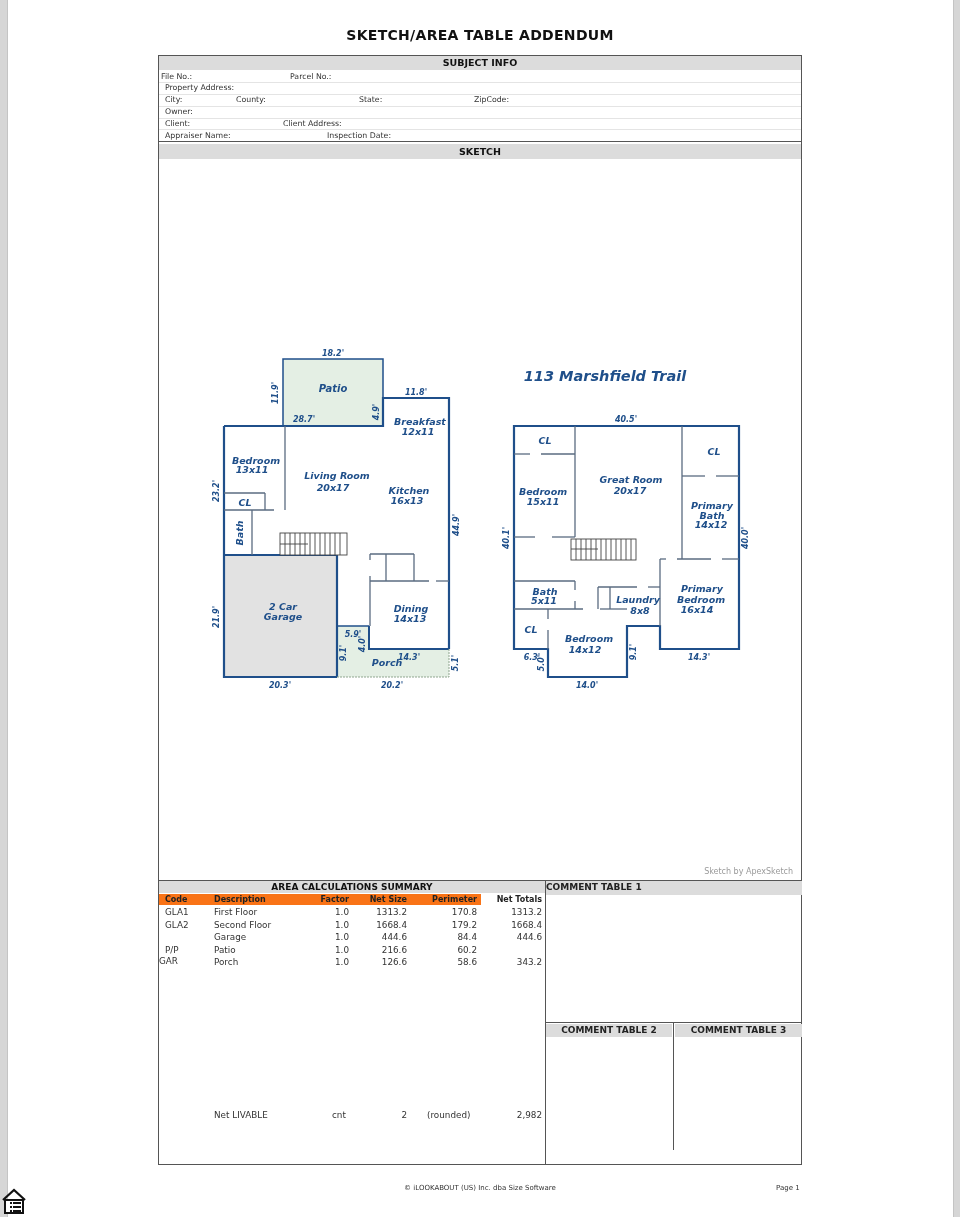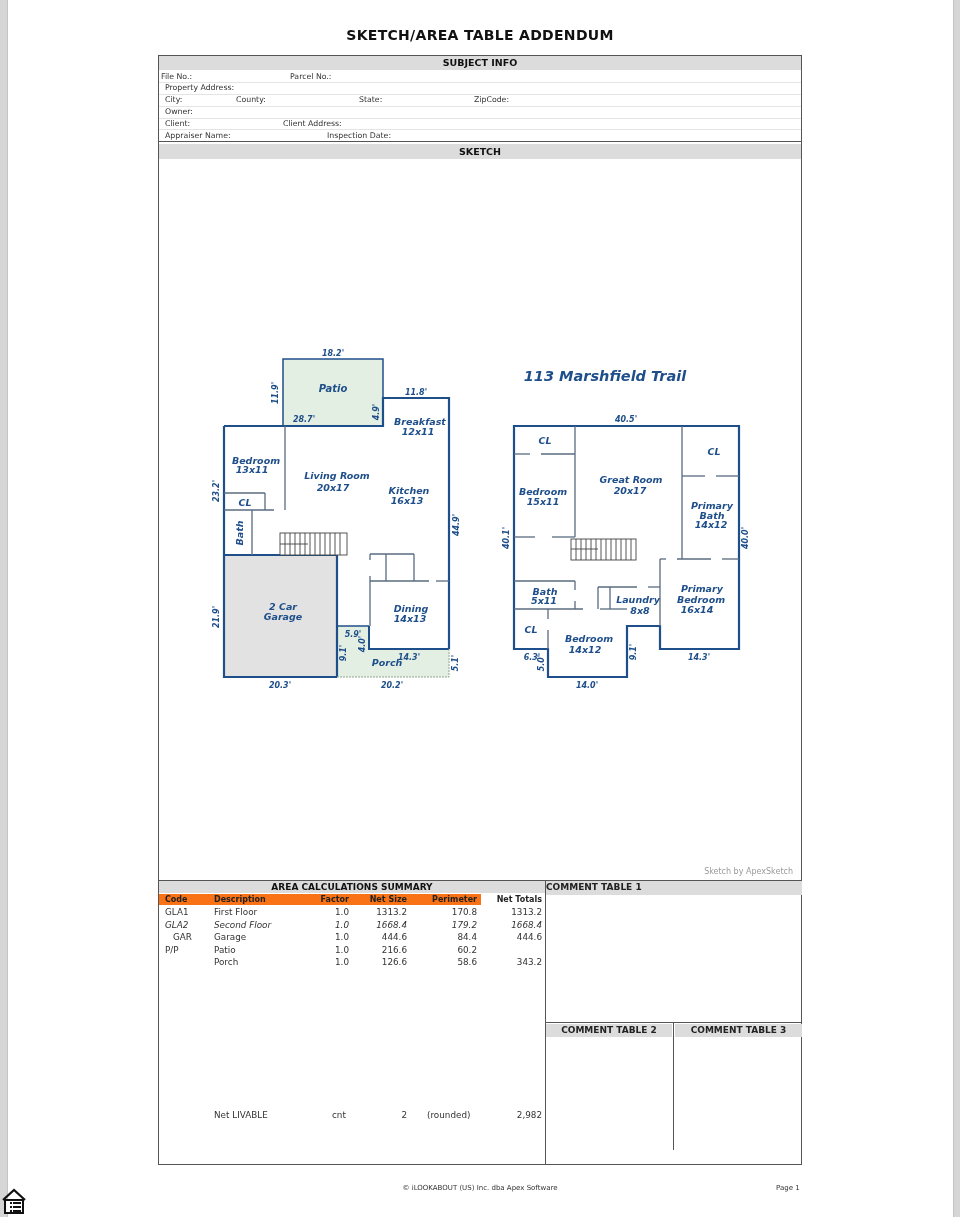--- a/index.html
+++ b/index.html
@@ -113,30 +113,30 @@
     </div>
 
     <div class="area-row" style="top:25px;">
       <span style="left:6px;">GLA1</span>
       <span style="left:55px;">First Floor</span>
       <span style="left:148px; width:42px;" class="r">1.0</span>
       <span style="left:200px; width:48px;" class="r">1313.2</span>
       <span style="left:260px; width:58px;" class="r">170.8</span>
       <span style="left:326px; width:57px;" class="r">1313.2</span>
     </div>
-    <div class="area-row" style="top:37.5px;font-style:italic;">
+    <div class="area-row" style="top:37.5px;">
       <span style="left:6px;">GLA2</span>
       <span style="left:55px;">Second Floor</span>
       <span style="left:148px; width:42px;" class="r">1.0</span>
       <span style="left:200px; width:48px;" class="r">1668.4</span>
       <span style="left:260px; width:58px;" class="r">179.2</span>
       <span style="left:326px; width:57px;" class="r">1668.4</span>
     </div>
     <div class="area-row" style="top:50px;">
-      <span style="left:14px;">GAR</span>
+      <span style="left:0;margin-top:24px;">GAR</span>
       <span style="left:55px;">Garage</span>
       <span style="left:148px; width:42px;" class="r">1.0</span>
       <span style="left:200px; width:48px;" class="r">444.6</span>
       <span style="left:260px; width:58px;" class="r">84.4</span>
       <span style="left:326px; width:57px;" class="r">444.6</span>
     </div>
     <div class="area-row" style="top:62.5px;">
       <span style="left:6px;">P/P</span>
       <span style="left:55px;">Patio</span>
       <span style="left:148px; width:42px;" class="r">1.0</span>
@@ -325,21 +325,21 @@
     <text x="0" y="0" font-size="8" text-anchor="middle" transform="translate(509,538) rotate(-90)">40.1'</text>
     <text x="0" y="0" font-size="8" text-anchor="middle" transform="translate(748,538) rotate(-90)">40.0'</text>
     <text x="532" y="660" font-size="8" text-anchor="middle">6.3'</text>
     <text x="0" y="0" font-size="8" text-anchor="middle" transform="translate(544,663) rotate(-90)">5.0'</text>
     <text x="0" y="0" font-size="8" text-anchor="middle" transform="translate(636,652) rotate(-90)">9.1'</text>
     <text x="587" y="688" font-size="8" text-anchor="middle">14.0'</text>
     <text x="699" y="660" font-size="8" text-anchor="middle">14.3'</text>
   </g>
 </svg>
 
-<div class="footer-copy">© iLOOKABOUT (US) Inc. dba Apex Software</div>
+<div class="footer-copy">© iLOOKABOUT (US) Inc. dba Size Software</div>
 <div class="footer-page">Page 1</div>
 
 <div class="logo">
   <svg width="26" height="28" viewBox="0 0 26 28">
     <path d="M2 13 L13 3 L24 13" fill="none" stroke="#111" stroke-width="2.2"></path>
     <rect x="4" y="13" width="18" height="13" fill="#fff" stroke="#111" stroke-width="2"></rect>
     <rect x="9" y="15" width="2" height="2" fill="#111"></rect>
       <rect x="12" y="15" width="8" height="2" fill="#111"></rect>
     <rect x="9" y="19" width="2" height="2" fill="#111"></rect>
       <rect x="12" y="19" width="8" height="2" fill="#111"></rect>

